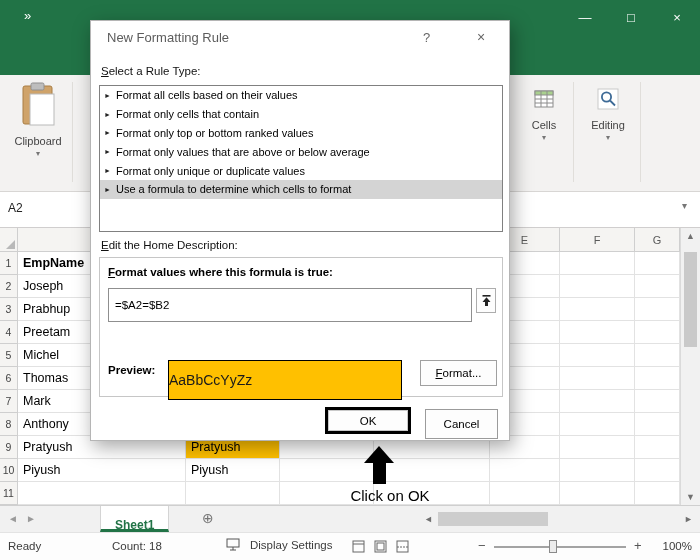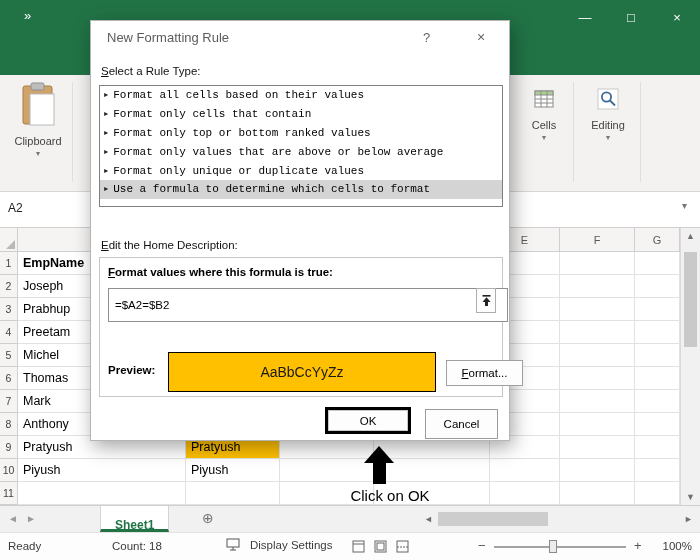--- a/index.html
+++ b/index.html
@@ -79,31 +79,31 @@
 
   
   .dialog { position:absolute; left:90px; top:20px; width:420px; height:421px; background:#fff; border:1px solid #b5b5b5; box-shadow:3px 6px 18px rgba(0,0,0,0.35); z-index:5; font-size:11.5px; }
   .dlg-title-text { position:absolute; left:16px; top:9px; font-size:13px; color:#5c5c5c; }
   .dlg-help  { position:absolute; left:332px; top:9px; color:#666; font-size:13px; }
   .dlg-close { position:absolute; left:386px; top:8px; color:#666; font-size:14px; }
   .dlg-label { position:absolute; font-size:11.5px; color:#111; display:inline-block; }
   .lbl-select { left:10px; top:44px; }
   .lbl-edit { left:10px; top:218px; }
   .accel::first-letter { text-decoration:underline; }
-  .rule-list { position:absolute; left:8px; top:64px; width:404px; height:122px; border:1px solid #808080; background:#fff;font-family:Liberation Mono, monospace; }
+  .rule-list { position:absolute; left:8px; top:64px; width:404px; height:147px; border:1px solid #808080; background:#fff; }
   .rule-item { height:18.8px; font-size:11px; display:flex; align-items:center; gap:5px; padding-left:4px; white-space:nowrap; overflow:hidden; }
   .rule-item .tri { font-size:7px; color:#222; }
   .rule-item.selected { background:var(--selected-rule-bg,#d4d4d4); }
   .rule-desc-box { position:absolute; left:8px; top:236px; width:404px; height:140px; border:1px solid #c6c6c6; }
   .formula-label { position:absolute; left:8px; top:8px; font-weight:bold; display:inline-block; }
-  .formula-input { position:absolute; left:8px; top:30px; width:400px; height:25px; border:1px solid #8f8f8f; font-size:11.5px; padding:16px 6px; font-family:inherit; color:#000; }
+  .formula-input { position:absolute; left:8px; top:30px; width:364px; height:25px; border:1px solid #8f8f8f; font-size:11.5px; padding:16px 6px; font-family:inherit; color:#000; }
   .range-btn { position:absolute; left:376px; top:30px; width:20px; height:25px; border:1px solid #adadad; background:#fdfdfd; padding:0; display:flex; align-items:center; justify-content:center; }
   .preview-label { position:absolute; left:8px; top:106px; font-weight:bold; }
-  .preview-swatch { position:absolute; left:68px; top:94px; width:268px; height:40px; background:var(--gold,#FFC000); border:1px solid #000; display:flex; align-items:center; justify-content:center; font-size:14px; color:#1a1a1a; }
-  .format-btn { position:absolute; left:320px; top:102px; width:77px; height:26px; border:1px solid #a0a0a0; background:#fdfdfd; font-size:11.5px; font-family:inherit; display:inline-block;margin-left:26px; }
+  .preview-swatch { position:absolute; left:68px; top:102px; width:234px; height:40px; background:var(--gold,#FFC000); border:1px solid #000; display:flex; align-items:center; justify-content:flex-start; font-size:14px; color:#1a1a1a; }
+  .format-btn { position:absolute; left:320px; top:102px; width:77px; height:26px; border:1px solid #a0a0a0; background:#fdfdfd; font-size:11.5px; font-family:inherit; display:inline-block; }
   .ok-wrap { position:absolute; left:234px; top:386px; width:86px; height:27px; border:3px solid #000; background:#fff; }
   .ok-btn { width:100%; height:100%; border:1px solid #c9c9c9; background:#fdfdfd; font-size:11.5px; font-family:inherit; }
   .cancel-btn { position:absolute; left:334px; top:388px; width:73px; height:30px; border:1px solid #9b9b9b; background:#fdfdfd; font-size:11.5px; font-family:inherit; }
 
   
   .annot-arrow { position:absolute; left:364px; top:446px; z-index:8; width:30px; }
   .arrow-head { width:0; height:0; border-left:15px solid transparent; border-right:15px solid transparent; border-bottom:17px solid #000; }
   .arrow-shaft { width:13px; height:21px; background:#000; margin:0 auto; }
   .annot-caption { position:absolute; left:334px; top:487px; width:112px; text-align:center; font-size:15px; color:#000; z-index:8; }
 </style>

